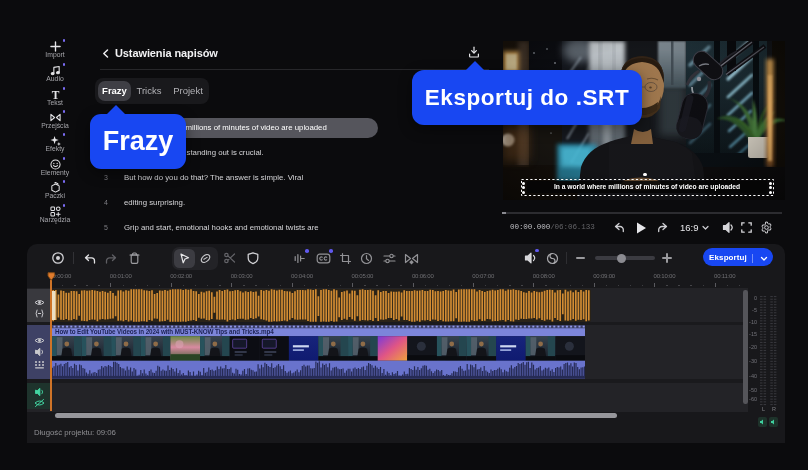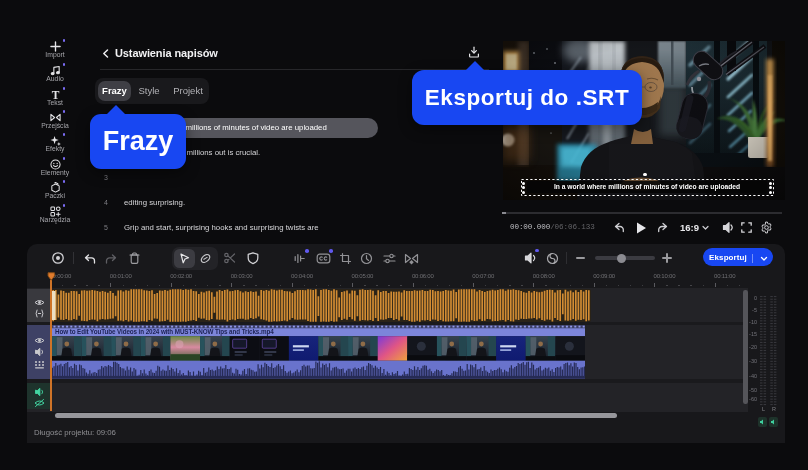--- a/index.html
+++ b/index.html
@@ -82,31 +82,32 @@
         <path d="M7 2.2 V7.6"></path>
         <path d="M4.6 5.6 L7 8 L9.4 5.6"></path>
         <path d="M2.6 9 v2.2 a0.8 0.8 0 0 0 0.8 0.8 h7.2 a0.8 0.8 0 0 0 0.8 -0.8 V9"></path>
       </g>
     </svg>
 <div class="a" style="left:100px;top:69px;width:389px;height:1px;background:#27272a"></div>
 
 <div class="a" style="left:95px;top:78px;width:114px;height:26px;background:#19191c;border-radius:8px"></div>
 <div class="a" style="left:98px;top:81px;width:33px;height:20px;background:#3f3f45;border-radius:7px"></div>
 <div class="a" style="left:98px;top:81px;width:33px;height:20px;line-height:20px;text-align:center;font-size:9.5px;font-weight:bold;color:#fff">Frazy</div>
-<div class="a" style="left:134px;top:81px;width:30px;height:20px;line-height:20px;text-align:center;font-size:9.5px;color:#b2b2b6">Style</div>
+<div class="a" style="left:134px;top:81px;width:30px;height:20px;line-height:20px;text-align:center;font-size:9.5px;color:#b2b2b6">Tricks</div>
 <div class="a" style="left:168px;top:81px;width:40px;height:20px;line-height:20px;text-align:center;font-size:9.5px;color:#b2b2b6">Projekt</div>
 
 <div class="a" style="left:100px;top:118px;width:278px;height:19.5px;background:#55555c;border-radius:10px"></div>
 <div class="a" style="left:185.5px;top:118px;height:19.5px;line-height:19.5px;font-size:7.8px;color:#fff;white-space:nowrap">millions of minutes of video are uploaded</div>
-<div class="a" style="left:186.5px;top:143px;height:19.5px;line-height:19.5px;font-size:7.8px;color:#d6d6d9;white-space:nowrap">millions out is crucial.</div>
+<div class="a" style="left:186.5px;top:143px;height:19.5px;line-height:19.5px;font-size:7.8px;color:#d6d6d9;white-space:nowrap">standing out is crucial.</div>
 <div class="a" style="left:101px;top:168px;width:10px;height:19.5px;line-height:19.5px;text-align:center;font-size:7px;color:#7e7e83">3</div>
+<div class="a" style="left:124px;top:168px;height:19.5px;line-height:19.5px;font-size:7.8px;color:#d6d6d9;white-space:nowrap">But how do you do that? The answer is simple. Viral</div>
 <div class="a" style="left:101px;top:193px;width:10px;height:19.5px;line-height:19.5px;text-align:center;font-size:7px;color:#7e7e83">4</div>
 <div class="a" style="left:124px;top:193px;height:19.5px;line-height:19.5px;font-size:7.8px;color:#d6d6d9;white-space:nowrap">editing surprising.</div>
 <div class="a" style="left:101px;top:218px;width:10px;height:19.5px;line-height:19.5px;text-align:center;font-size:7px;color:#7e7e83">5</div>
-<div class="a" style="left:124px;top:218px;height:19.5px;line-height:19.5px;font-size:7.8px;color:#d6d6d9;white-space:nowrap">Grip and start, surprising hooks and surprising twists are</div>
+<div class="a" style="left:124px;top:218px;height:19.5px;line-height:19.5px;font-size:7.8px;color:#d6d6d9;white-space:nowrap">Grip and start, emotional hooks and emotional twists are</div>
 
 <div class="a" style="left:503px;top:41px;width:282px;height:159px;background:#101014;overflow:hidden">
 <svg width="282" height="159" viewBox="0 0 282 159">
 <defs>
 <linearGradient id="winL" x1="0" y1="0" x2="0" y2="1">
             <stop offset="0" stop-color="#d2d7db"></stop>
             <stop offset="0.45" stop-color="#9aa2aa"></stop>
             <stop offset="1" stop-color="#444d55"></stop>
           </linearGradient>
 <linearGradient id="winR" x1="0" y1="0" x2="0" y2="1">
@@ -287,21 +288,21 @@
 <div class="a" style="left:510px;top:222px;height:11px;line-height:11px;font-family:'Liberation Mono',monospace;font-size:7.6px;color:#bcbcc0;letter-spacing:-0.1px;white-space:nowrap">00:00.000<span style="color:#636367">/06:06.133</span></div>
 <svg class="a" style="left:611px;top:220px" width="14" height="15" viewBox="0 0 14 15">
       <path d="M8 3.5 L4.5 6.5 L8 9.5 M4.5 6.5 H9 a3.3 3.3 0 0 1 3.3 3.3 V11.5" fill="none" stroke="#cfcfd3" stroke-width="1.3" stroke-linecap="round" stroke-linejoin="round"></path>
     </svg>
 <svg class="a" style="left:635px;top:220.5px" width="12" height="14" viewBox="0 0 12 14">
       <path d="M2 1.5 L11 7 L2 12.5 Z" fill="#e6e6e9"></path>
     </svg>
 <svg class="a" style="left:657px;top:220px" width="14" height="15" viewBox="0 0 14 15">
       <path d="M6 3.5 L9.5 6.5 L6 9.5 M9.5 6.5 H5 a3.3 3.3 0 0 0 -3.3 3.3 V11.5" fill="none" stroke="#cfcfd3" stroke-width="1.3" stroke-linecap="round" stroke-linejoin="round"></path>
     </svg>
-<div class="a" style="left:680px;top:221px;height:13px;line-height:13px;font-size:9.5px;font-weight:bold;color:#e9e9ec">16:9</div>
+<div class="a" style="left:680px;top:221px;height:13px;line-height:13px;font-size:9.5px;font-weight:normal;color:#e9e9ec">16:9</div>
 <svg class="a" style="left:701px;top:224px" width="9" height="8" viewBox="0 0 9 8">
       <path d="M2 2.5 L4.5 5 L7 2.5" fill="none" stroke="#cfcfd3" stroke-width="1.2" stroke-linecap="round" stroke-linejoin="round"></path>
     </svg>
 <svg class="a" style="left:721px;top:221px" width="13" height="13" viewBox="0 0 13 13">
       <g stroke="#d6d6da" fill="none" stroke-width="1.2" stroke-linecap="round">
         <path d="M2.5 4.5 v4 h2.5 l3 2.8 V1.7 l-3 2.8 Z" fill="#d6d6da" stroke-linejoin="round"></path>
         <path d="M10 4 a3.6 3.6 0 0 1 0 5"></path>
       </g>
     </svg>
 <svg class="a" style="left:740px;top:221px" width="13" height="13" viewBox="0 0 13 13">

